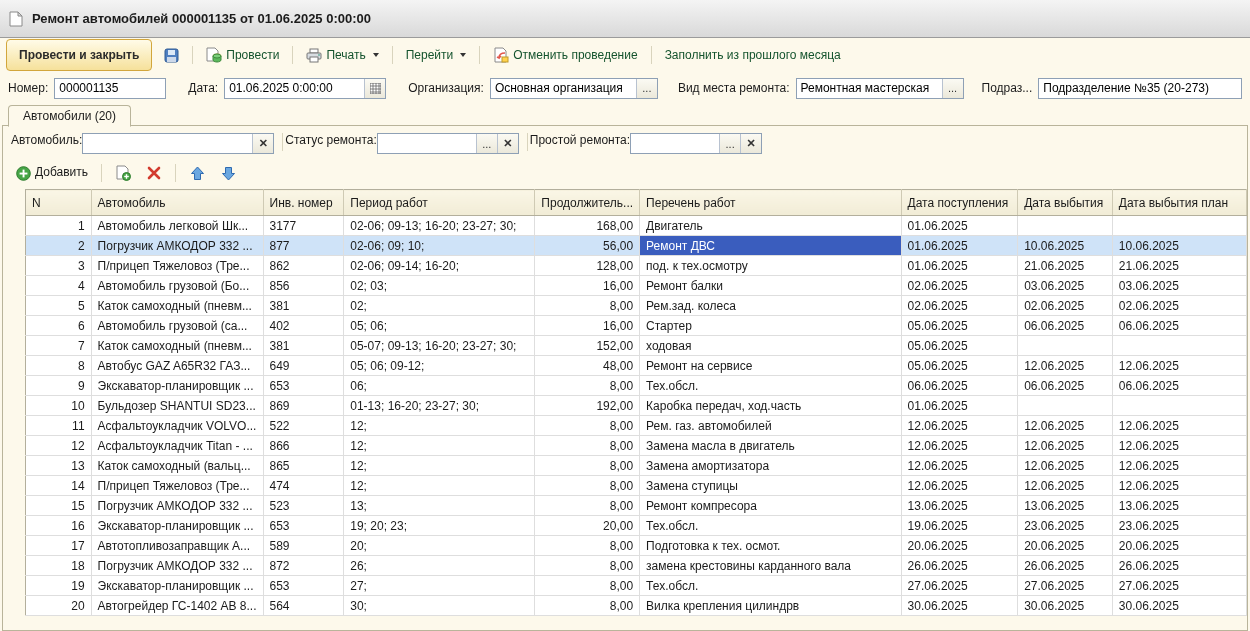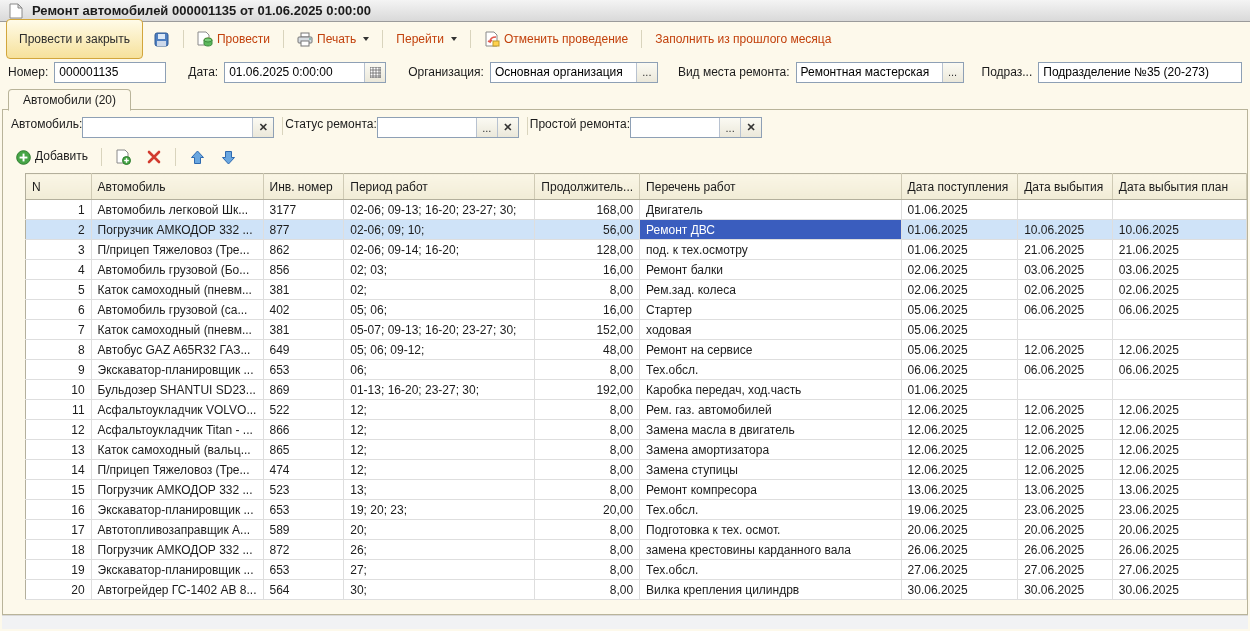--- a/index.html
+++ b/index.html
@@ -1,26 +1,26 @@
 <!DOCTYPE html>
 <html><head>
 <meta charset="utf-8">
 <style>
   * { margin:0; padding:0; box-sizing:border-box; }
   html,body { width:1250px; height:631px; font-family:"Liberation Sans", sans-serif; font-size:12px; color:#1b1b1b; background:#fdf9eb; overflow:hidden; }
 
   
-  .titlebar { height:22px; background:linear-gradient(#f4f4f4,#d9d9d9); border-bottom:1px solid #9b9b9b; display:flex; align-items:center; padding:0 8px; gap:8px; }
+  .titlebar { height:38px; background:linear-gradient(#f4f4f4,#d9d9d9); border-bottom:1px solid #9b9b9b; display:flex; align-items:center; padding:0 8px; gap:8px; }
   .titlebar .title { font-weight:bold; font-size:13px; }
 
   
   .toolbar { height:34px; display:flex; align-items:center; padding:0 6px; gap:5px; background:#fdf9eb; }
-  .btn-primary { display:flex; align-items:center; height:40px; padding:0 12px; font-weight:normal; font-size:12px; color:#2b2b2b;
+  .btn-primary { display:flex; align-items:center; height:32px; padding:0 12px; font-weight:bold; font-size:12px; color:#2b2b2b;
       background:linear-gradient(#fffbe8,#f6e19b); border:1px solid #d2a63c; border-radius:4px; cursor:pointer; }
-  .tb-btn { display:flex; align-items:center; gap:4px; height:24px; padding:0 5px; border:1px solid transparent; border-radius:2px; cursor:pointer; color:#c2410c; }
+  .tb-btn { display:flex; align-items:center; gap:4px; height:24px; padding:0 5px; border:1px solid transparent; border-radius:2px; cursor:pointer; color:#14532d; }
   .caret { width:0; height:0; border-left:3px solid transparent; border-right:3px solid transparent; border-top:4px solid #333; margin-left:3px; }
   .vsep { width:1px; height:18px; background:#d9d4bd; margin:0 2px; }
 
   
   .fields { height:32px; display:flex; align-items:center; padding:0 8px; gap:6px; background:#fdf9eb; }
   .fields label { white-space:nowrap; }
   .group { display:inline-flex; align-items:stretch; height:21px; border:1px solid #8ea0b5; background:#fff; }
   .group input { border:none; outline:none; height:100%; padding:0 4px; font-family:"Liberation Sans",sans-serif; font-size:12px; background:#fff; min-width:0; }
   .seg-btn { width:21px; display:flex; align-items:center; justify-content:center; border-left:1px solid #b8c2d0; background:linear-gradient(#fbfaf3,#ebe8da); cursor:pointer; font-size:11px; color:#333; }
   .seg-btn.xbtn { font-weight:bold; }

